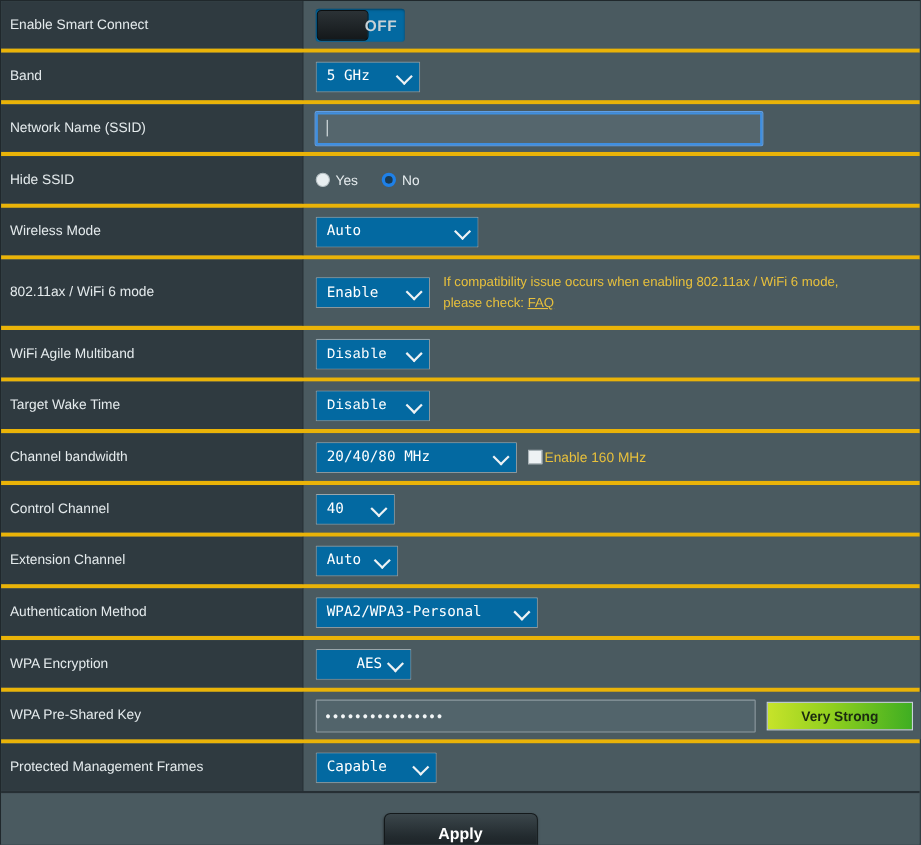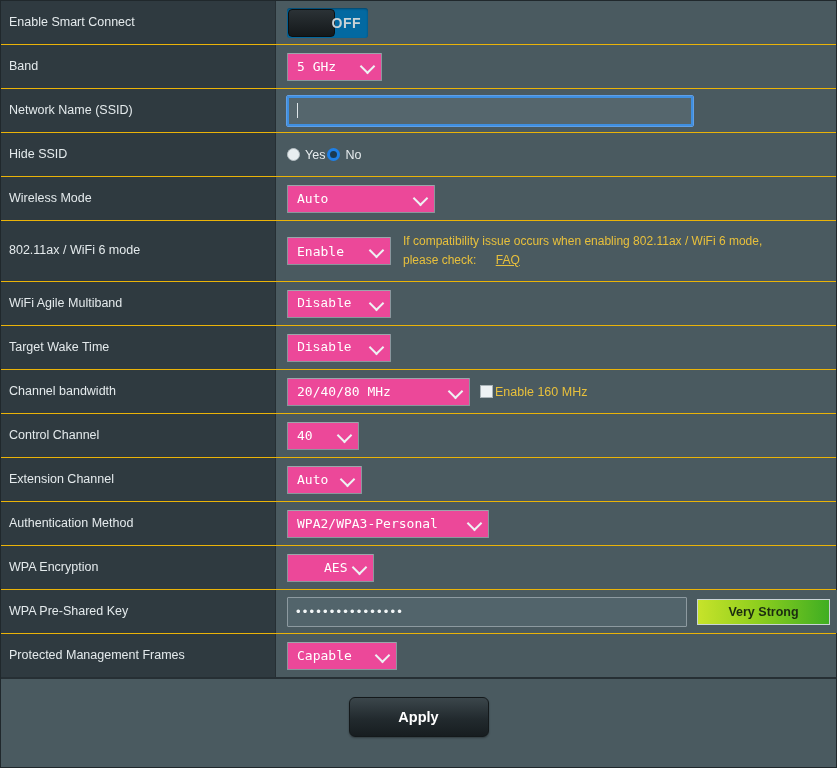--- a/index.html
+++ b/index.html
@@ -26,21 +26,21 @@
     flex-direction: column;
   }
 
   .rows {
     flex: 0 0 auto;
   }
 
   .row {
     display: flex;
     align-items: stretch;
-    border-bottom: 1px solid #eab308;
+    border-bottom: 4px solid #eab308;
     min-height: 43px;
     background: #4a5a60;
   }
   .row:last-child { border-bottom: 1px solid #262f34; }
 
   .label {
     width: 275px;
     box-sizing: border-box;
     flex: 0 0 275px;
     background: #2f3a40;
@@ -91,21 +91,21 @@
     letter-spacing: .5px;
   }
 
   
   .sel {
     position: relative;
     display: inline-flex;
     align-items: center;
     height: 28px;
     box-sizing: border-box;
-    background: #ec4899;
+    background: #0369a1;
     border: 1px solid #8a979d;
     border-top-color: #9aa6ab;
     color: #ffffff;
     font-family: "DejaVu Sans Mono", monospace;
     font-size: 13px;
     padding: 0 26px 0 9px;
     border-radius: 1px;
     white-space: nowrap;
   }
   .sel .chev {
@@ -163,21 +163,21 @@
     color: #f2f6f7;
   }
   .gkri-input {
     width: 70px;
   }
 
   
   .radio-group {
     display: flex;
     align-items: center;
-    gap: 2px;
+    gap: 22px;
     font-size: 12.5px;
   }
   .radio-opt {
     display: flex;
     align-items: center;
     gap: 5px;
     color: #e6ecee;
   }
   .dot {
     width: 13px;
@@ -216,21 +216,20 @@
   
   .hint {
     color: #e8c03c;
     font-size: 12px;
     line-height: 1.55;
     padding-left: 2px;
   }
   .hint a {
     color: #e8c03c;
     text-decoration: underline;
-    margin-left: 16px;
   }
 
   
   .strength {
     width: 133px;
     height: 26px;
     box-sizing: border-box;
     border: 1px solid #c9d3d7;
     background: linear-gradient(90deg,#c7e32a 0%, #8fcf1e 45%, #3fae22 100%);
     color: #1b2b10;

